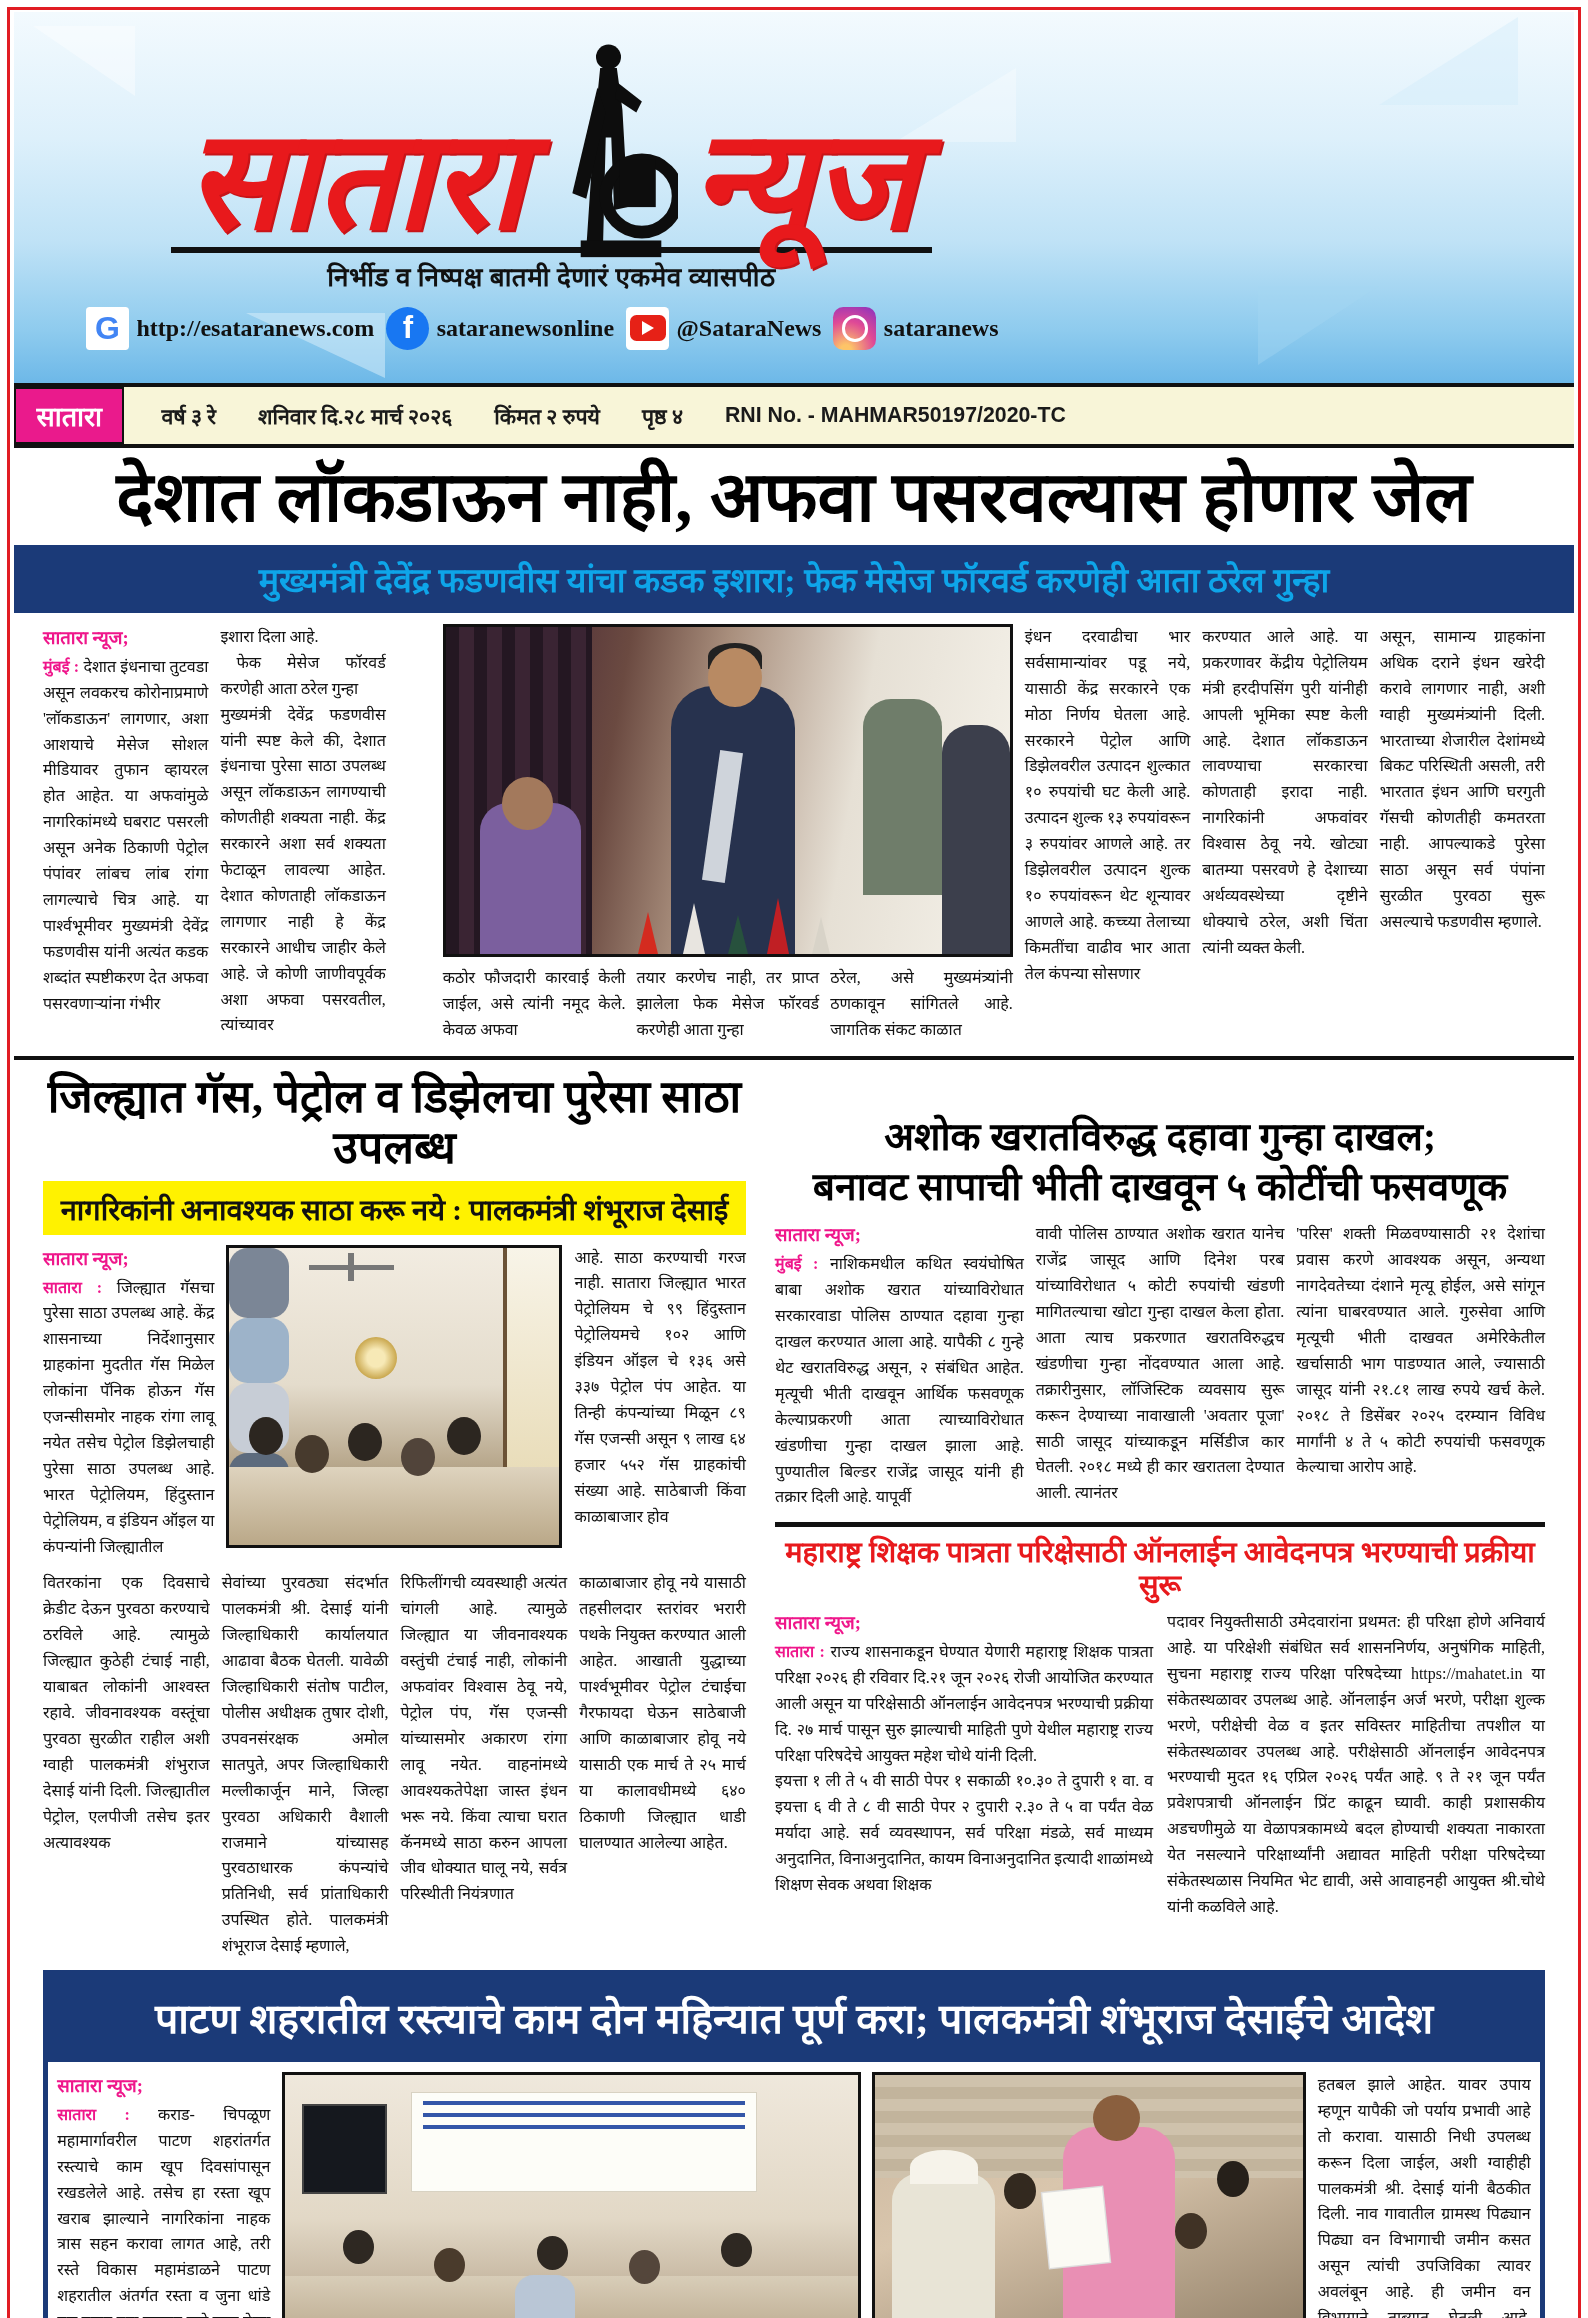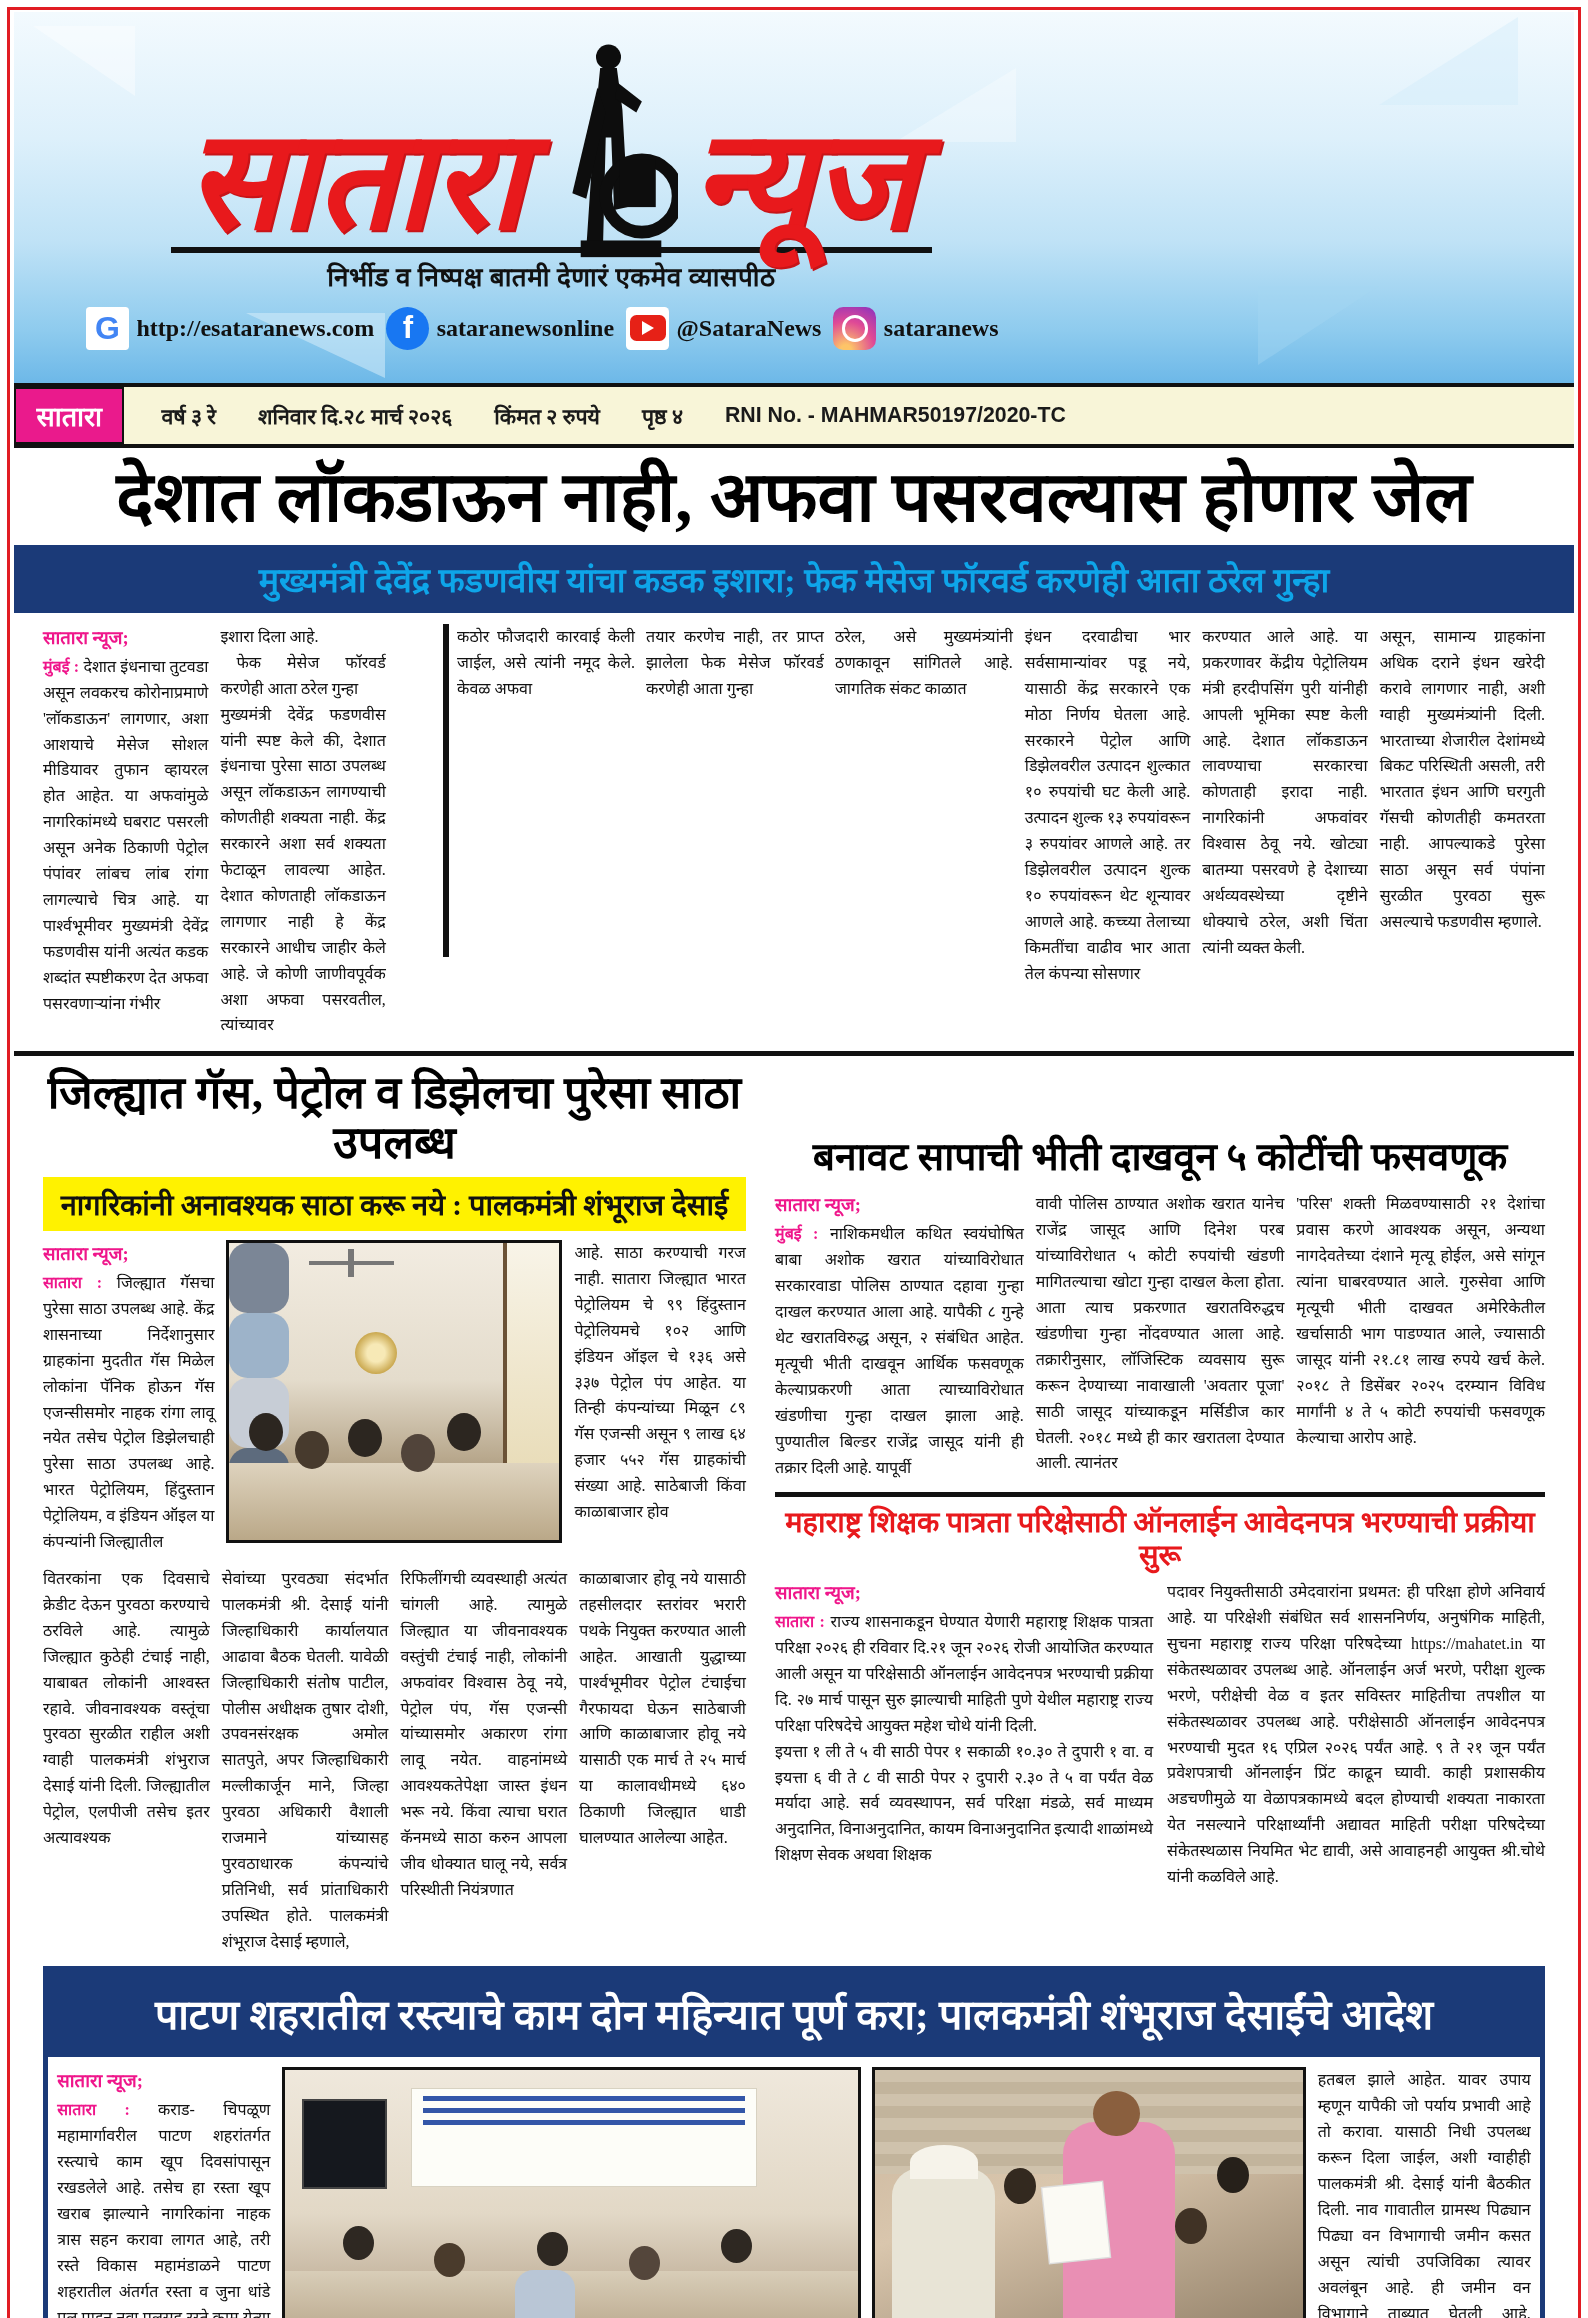--- a/index.html
+++ b/index.html
@@ -45,21 +45,21 @@
   
   .main-head{font-size:70px;font-weight:800;text-align:center;color:#000;line-height:1.08;padding:12px 18.5px 9.3px 18.5px;}
   .blue-bar{background:#1b3a78;color:#0ea5e9;text-align:center;font-size:34px;font-weight:800;
             padding:11px 0;margin:0 14px;}
   .body-txt{font-size:16px;line-height:1.62;text-align:justify;}
   .byline{color:#ef168b;font-weight:800;font-size:18.5px;}
   .dateline{color:#ef168b;font-weight:800;}
   .bold-sub{font-weight:400;margin-left:16px;}
   .lead-wrap{display:flex;gap:12px;padding:11px 43px 4.6px 43px;}
   .ncol{flex:1 1 0;}
-  .lead-center{flex:0 0 570px;display:flex;flex-direction:row;gap:8.3px;padding-left:45px;}
+  .lead-center{flex:0 0 570px;display:flex;flex-direction:column;gap:8.3px;padding-left:45px;}
   .photo{border:3.7px solid #111;position:relative;overflow:hidden;background:#cbb9a6;}
   .under-row{display:flex;gap:11px;}
   
   .p1{height:327px;background:linear-gradient(100deg,#2e1f2c 0%,#503038 16%,#6b4a41 30%,#a98f7d 46%,#e6e0d5 70%,#f5f2ea 100%);}
   .p1 .curtain{position:absolute;left:0;top:0;width:26%;height:100%;background:repeating-linear-gradient(90deg,#241722 0 13px,#3a2433 13px 28px);}
   .p1 .man{position:absolute;left:40%;top:18%;width:22%;height:85%;background:#27324e;border-radius:42px 42px 0 0;}
   .p1 .head{position:absolute;left:46.5%;top:6.5%;width:9.5%;height:18%;background:#b88a63;border-radius:50%;}
   .p1 .hair{position:absolute;left:46.5%;top:5%;width:9.5%;height:8%;background:#222;border-radius:50% 50% 0 0;}
   .p1 .sash{position:absolute;left:47%;top:38%;width:4%;height:40%;background:#cfd4db;transform:rotate(8deg);}
   .p1 .w1{position:absolute;left:6%;bottom:0;width:18%;height:46%;background:#7b5f9e;border-radius:28px 28px 0 0;}
@@ -276,20 +276,21 @@
         <div class="ncol body-txt">रिफिलींगची व्यवस्थाही अत्यंत चांगली आहे. त्यामुळे जिल्ह्यात या जीवनावश्यक वस्तुंची टंचाई नाही, लोकांनी अफवांवर विश्वास ठेवू नये, पेट्रोल पंप, गॅस एजन्सी यांच्यासमोर अकारण रांगा लावू नयेत. वाहनांमध्ये आवश्यकतेपेक्षा जास्त इंधन भरू नये. किंवा त्याचा घरात कॅनमध्ये साठा करुन आपला जीव धोक्यात घालू नये, सर्वत्र परिस्थीती नियंत्रणात</div>
         <div class="ncol body-txt">काळाबाजार होवू नये यासाठी तहसीलदार स्तरांवर भरारी पथके नियुक्त करण्यात आली आहेत. आखाती युद्धाच्या पार्श्वभूमीवर पेट्रोल टंचाईचा गैरफायदा घेऊन साठेबाजी आणि काळाबाजार होवू नये यासाठी एक मार्च ते २५ मार्च या कालावधीमध्ये ६४० ठिकाणी जिल्ह्यात धाडी घालण्यात आलेल्या आहेत.</div>
       </div>
     </div>
 
     <div class="vrule"></div>
 
     <div class="half-r">
       <div>
         <div class="kh-head">
+          <div>अशोक खरातविरुद्ध दहावा गुन्हा दाखल;</div>
           <div>बनावट सापाची भीती दाखवून ५ कोटींची फसवणूक</div>
         </div>
         <div class="kh-row">
           <div class="ncol body-txt">
             <span class="byline">सातारा न्यूज;</span><br>
             <span class="dateline">मुंबई :</span>
             <span>नाशिकमधील कथित स्वयंघोषित बाबा अशोक खरात यांच्याविरोधात सरकारवाडा पोलिस ठाण्यात दहावा गुन्हा दाखल करण्यात आला आहे. यापैकी ८ गुन्हे थेट खरातविरुद्ध असून, २ संबंधित आहेत. मृत्यूची भीती दाखवून आर्थिक फसवणूक केल्याप्रकरणी आता त्याच्याविरोधात खंडणीचा गुन्हा दाखल झाला आहे. पुण्यातील बिल्डर राजेंद्र जासूद यांनी ही तक्रार दिली आहे. यापूर्वी</span>
           </div>
           <div class="ncol body-txt">वावी पोलिस ठाण्यात अशोक खरात यानेच राजेंद्र जासूद आणि दिनेश परब यांच्याविरोधात ५ कोटी रुपयांची खंडणी मागितल्याचा खोटा गुन्हा दाखल केला होता. आता त्याच प्रकरणात खरातविरुद्धच खंडणीचा गुन्हा नोंदवण्यात आला आहे. तक्रारीनुसार, लॉजिस्टिक व्यवसाय सुरू करून देण्याच्या नावाखाली 'अवतार पूजा' साठी जासूद यांच्याकडून मर्सिडीज कार घेतली. २०१८ मध्ये ही कार खरातला देण्यात आली. त्यानंतर</div>
           <div class="ncol body-txt">'परिस' शक्ती मिळवण्यासाठी २१ देशांचा प्रवास करणे आवश्यक असून, अन्यथा नागदेवतेच्या दंशाने मृत्यू होईल, असे सांगून त्यांना घाबरवण्यात आले. गुरुसेवा आणि मृत्यूची भीती दाखवत अमेरिकेतील खर्चासाठी भाग पाडण्यात आले, ज्यासाठी जासूद यांनी २१.८१ लाख रुपये खर्च केले. २०१८ ते डिसेंबर २०२५ दरम्यान विविध मार्गांनी ४ ते ५ कोटी रुपयांची फसवणूक केल्याचा आरोप आहे.</div>

